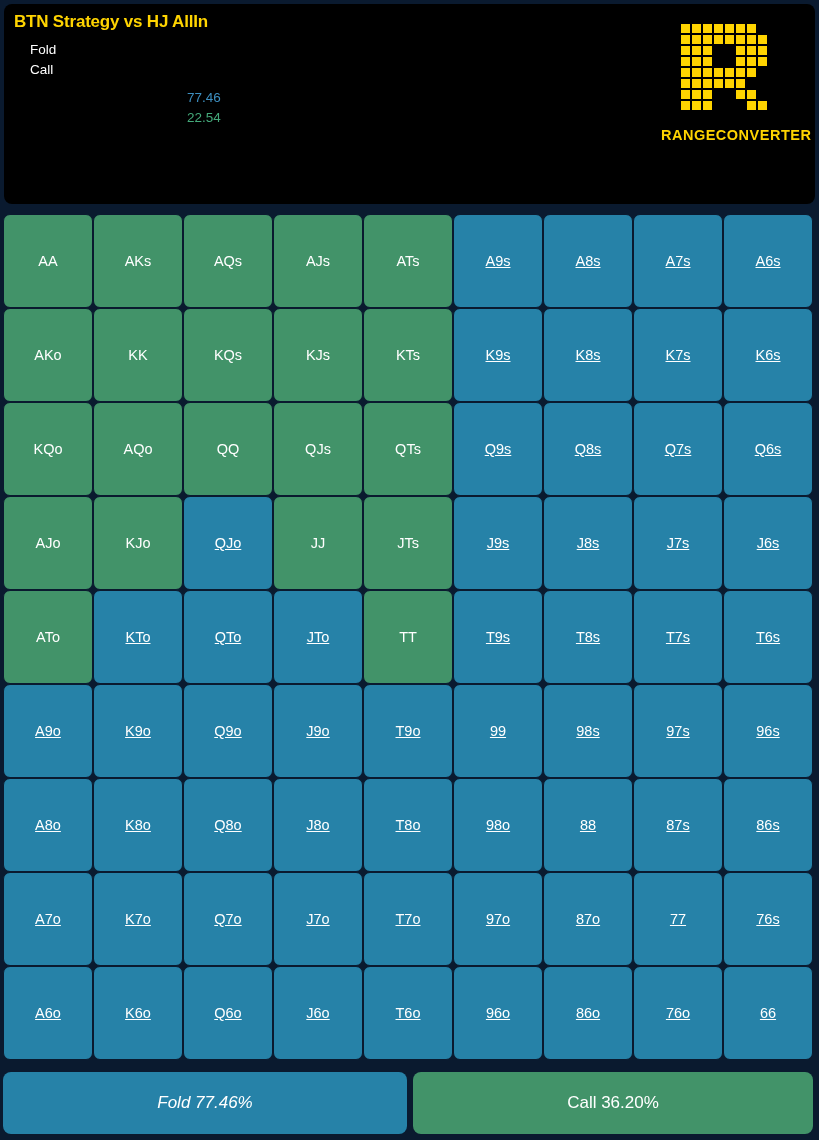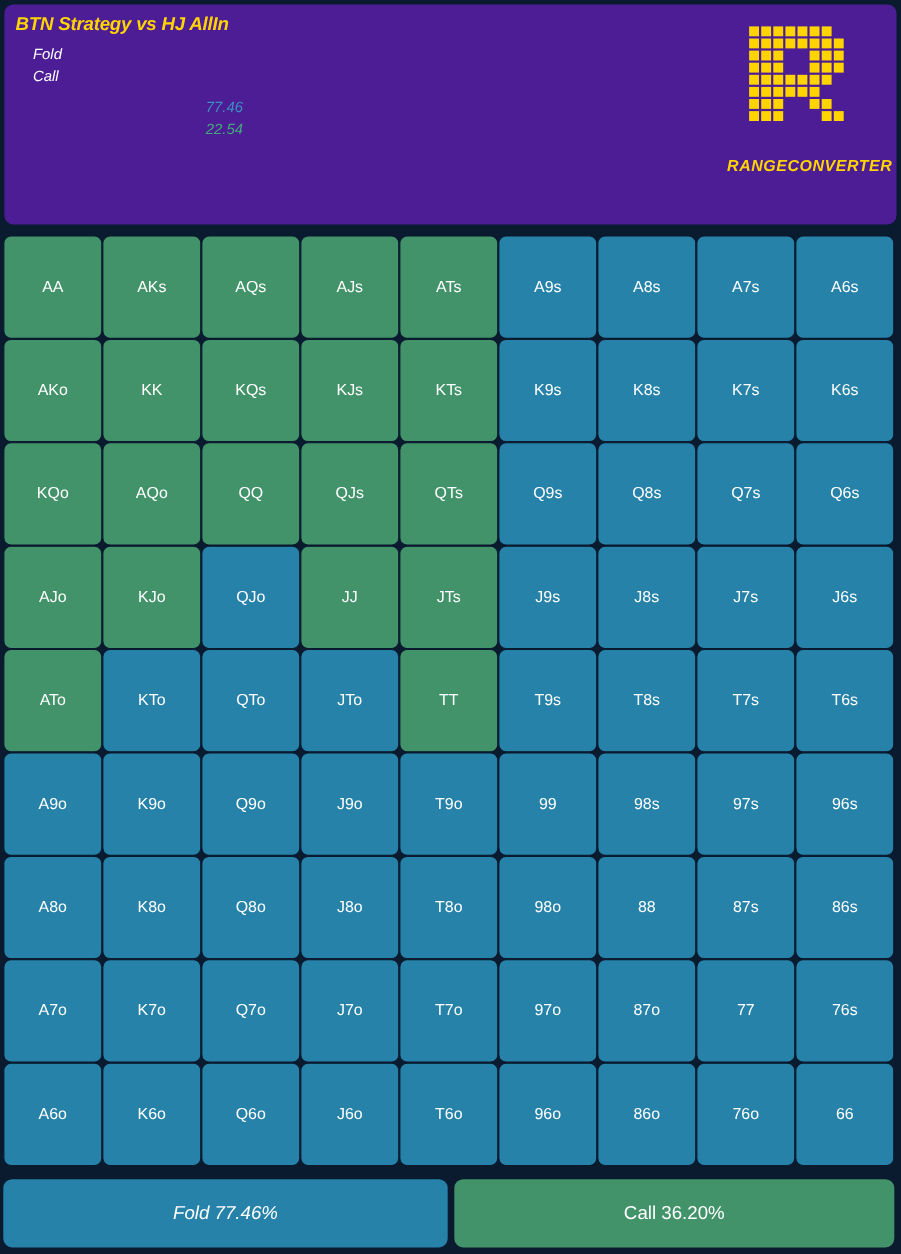--- a/index.html
+++ b/index.html
@@ -15,24 +15,23 @@
     position: relative;
   }
 
   
   #header-panel {
     position: absolute;
     left: 4px;
     top: 4px;
     width: 811px;
     height: 200px;
-    background: #4c1d95;
+    background: #000000;
     border-radius: 8px;
     box-sizing: border-box;
-    font-style: italic;
   }
 
   #strategy-title {
     position: absolute;
     left: 10px;
     top: 8px;
     font-size: 17px;
     font-weight: bold;
     color: #ffd400;
     letter-spacing: -0.2px;
@@ -90,21 +89,21 @@
     top: 16px;
     width: 140px;
     text-align: center;
   }
   #logo-mark {
     display: block;
     margin: 0 auto;
   }
   #logo-wordmark {
     display: block;
-    margin-top: 23px;
+    margin-top: 7px;
     font-size: 14.5px;
     font-weight: bold;
     color: #ffd400;
     letter-spacing: 0.5px;
   }
 
   
   #range-grid {
     position: absolute;
     left: 3px;
@@ -121,21 +120,21 @@
     display: flex;
     align-items: center;
     justify-content: center;
     font-size: 14.5px;
     color: #ffffff;
     border: 1px solid #0a1a2f;
     border-radius: 7px;
     box-sizing: border-box;
     user-select: none;
   }
-  .range-cell.fold { background: #2682a8; }
+  .range-cell.fold { background: #2682a8; text-decoration: underline; }
   .range-cell.call { background: #429369; }
 
   
   #footer-actions {
     position: absolute;
     left: 3px;
     top: 1072px;
     width: 810px;
     height: 62px;
     display: flex;

